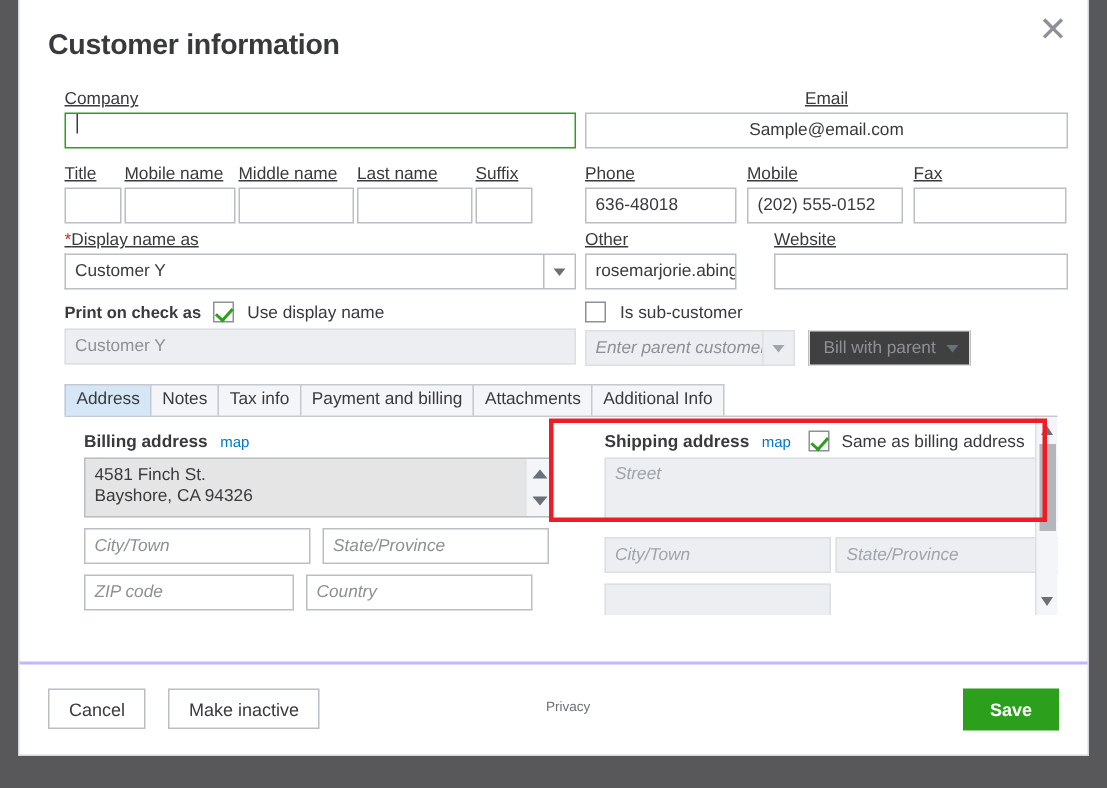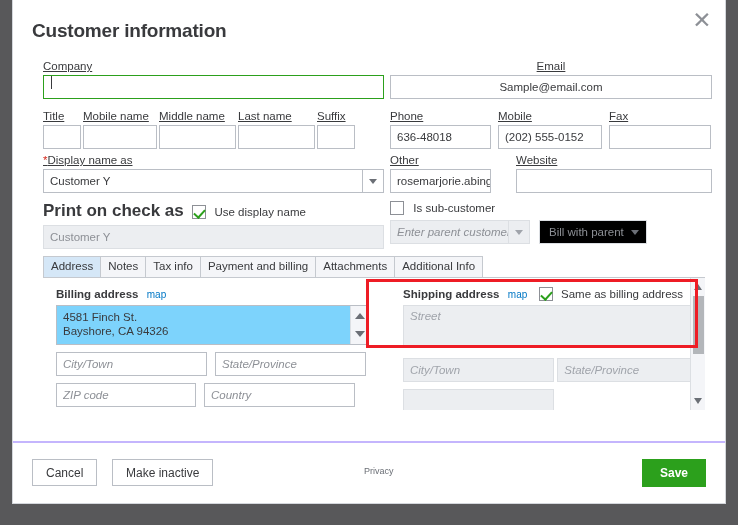--- a/index.html
+++ b/index.html
@@ -103,21 +103,21 @@
     margin-left:-4px; margin-top:-2px;
     width:0;height:0;
     border-left:4px solid transparent;
     border-right:4px solid transparent;
     border-top:5px solid #6b6f76;
   }
   .dd.disabled .arrow-dn { border-top-color:#a0a4ab; }
 
   .btn-flat {
     display:inline-block; height:24px; line-height:22px;
-    border:1px solid #dcdfe3; background:#000000; color:#8d9096;
+    border:1px solid #dcdfe3; background:#404040; color:#8d9096;
     font-size:11.5px; padding:0 22px 0 9px; position:relative;
   }
 
   
   #tabs { position:absolute; left:30px; top:256px; display:flex; }
   .tab {
     border:1px solid #c5c9cf; border-bottom:none;
     background:#f4f5f8; color:#393a3d;
     font-size:11.5px; height:21px; line-height:19px;
     padding:0 7px; margin-right:-1px;
@@ -131,21 +131,21 @@
     width:662px; height:133px;
     border-top:1px solid #c5c9cf;
     overflow:hidden;
   }
   #pane-inner { position:absolute; left:0; top:0; width:648px; height:100%; }
 
   .sect-title { font-size:11.5px; font-weight:bold; color:#393a3d; }
   .maplink { color:#0077c5; font-size:10px; margin-left:5px; cursor:pointer; }
 
   .addr-box {
-    border:1px solid #babec5; background:#7dd3fc;
+    border:1px solid #babec5; background:#e5e5e5;
     height:40px; padding:4px 6px;
     font-size:11.5px; line-height:14px; color:#393a3d;
     position:relative;
   }
   .spin {
     position:absolute; right:0; top:0; bottom:0; width:17px;
     background:#f4f5f8; border-left:1px solid #dcdfe3;
   }
   .spin i { position:absolute; left:4px; width:0;height:0;
     border-left:5px solid transparent; border-right:5px solid transparent; }
@@ -241,21 +241,21 @@
     <div class="dd">
       <div class="dd-val">Customer Y</div>
       <div class="dd-btn">
           <span class="arrow-dn"></span>
         </div>
     </div>
   </div>
 
   <div class="grp" style="left:30px; top:201px; width:341px;">
     <div style="white-space:nowrap; margin-bottom:4px;">
-      <span style="font-size:17px;font-weight:bold;">Print on check as</span>
+      <span style="font-size:11px;font-weight:bold;">Print on check as</span>
       <span class="cbx checked" style="margin-left:5px;"></span>
       <span style="font-size:11.5px; margin-left:5px;">Use display name</span>
     </div>
     <div class="fld disabled" style="line-height:22px; padding-top:0;"><span>Customer Y</span></div>
   </div>
 
   <div class="grp" style="left:377px; top:60px; width:322px;text-align:center;">
     <span class="lbl">Email</span>
     <div class="fld" style="line-height:22px;"><span>Sample@email.com</span></div>
   </div>

